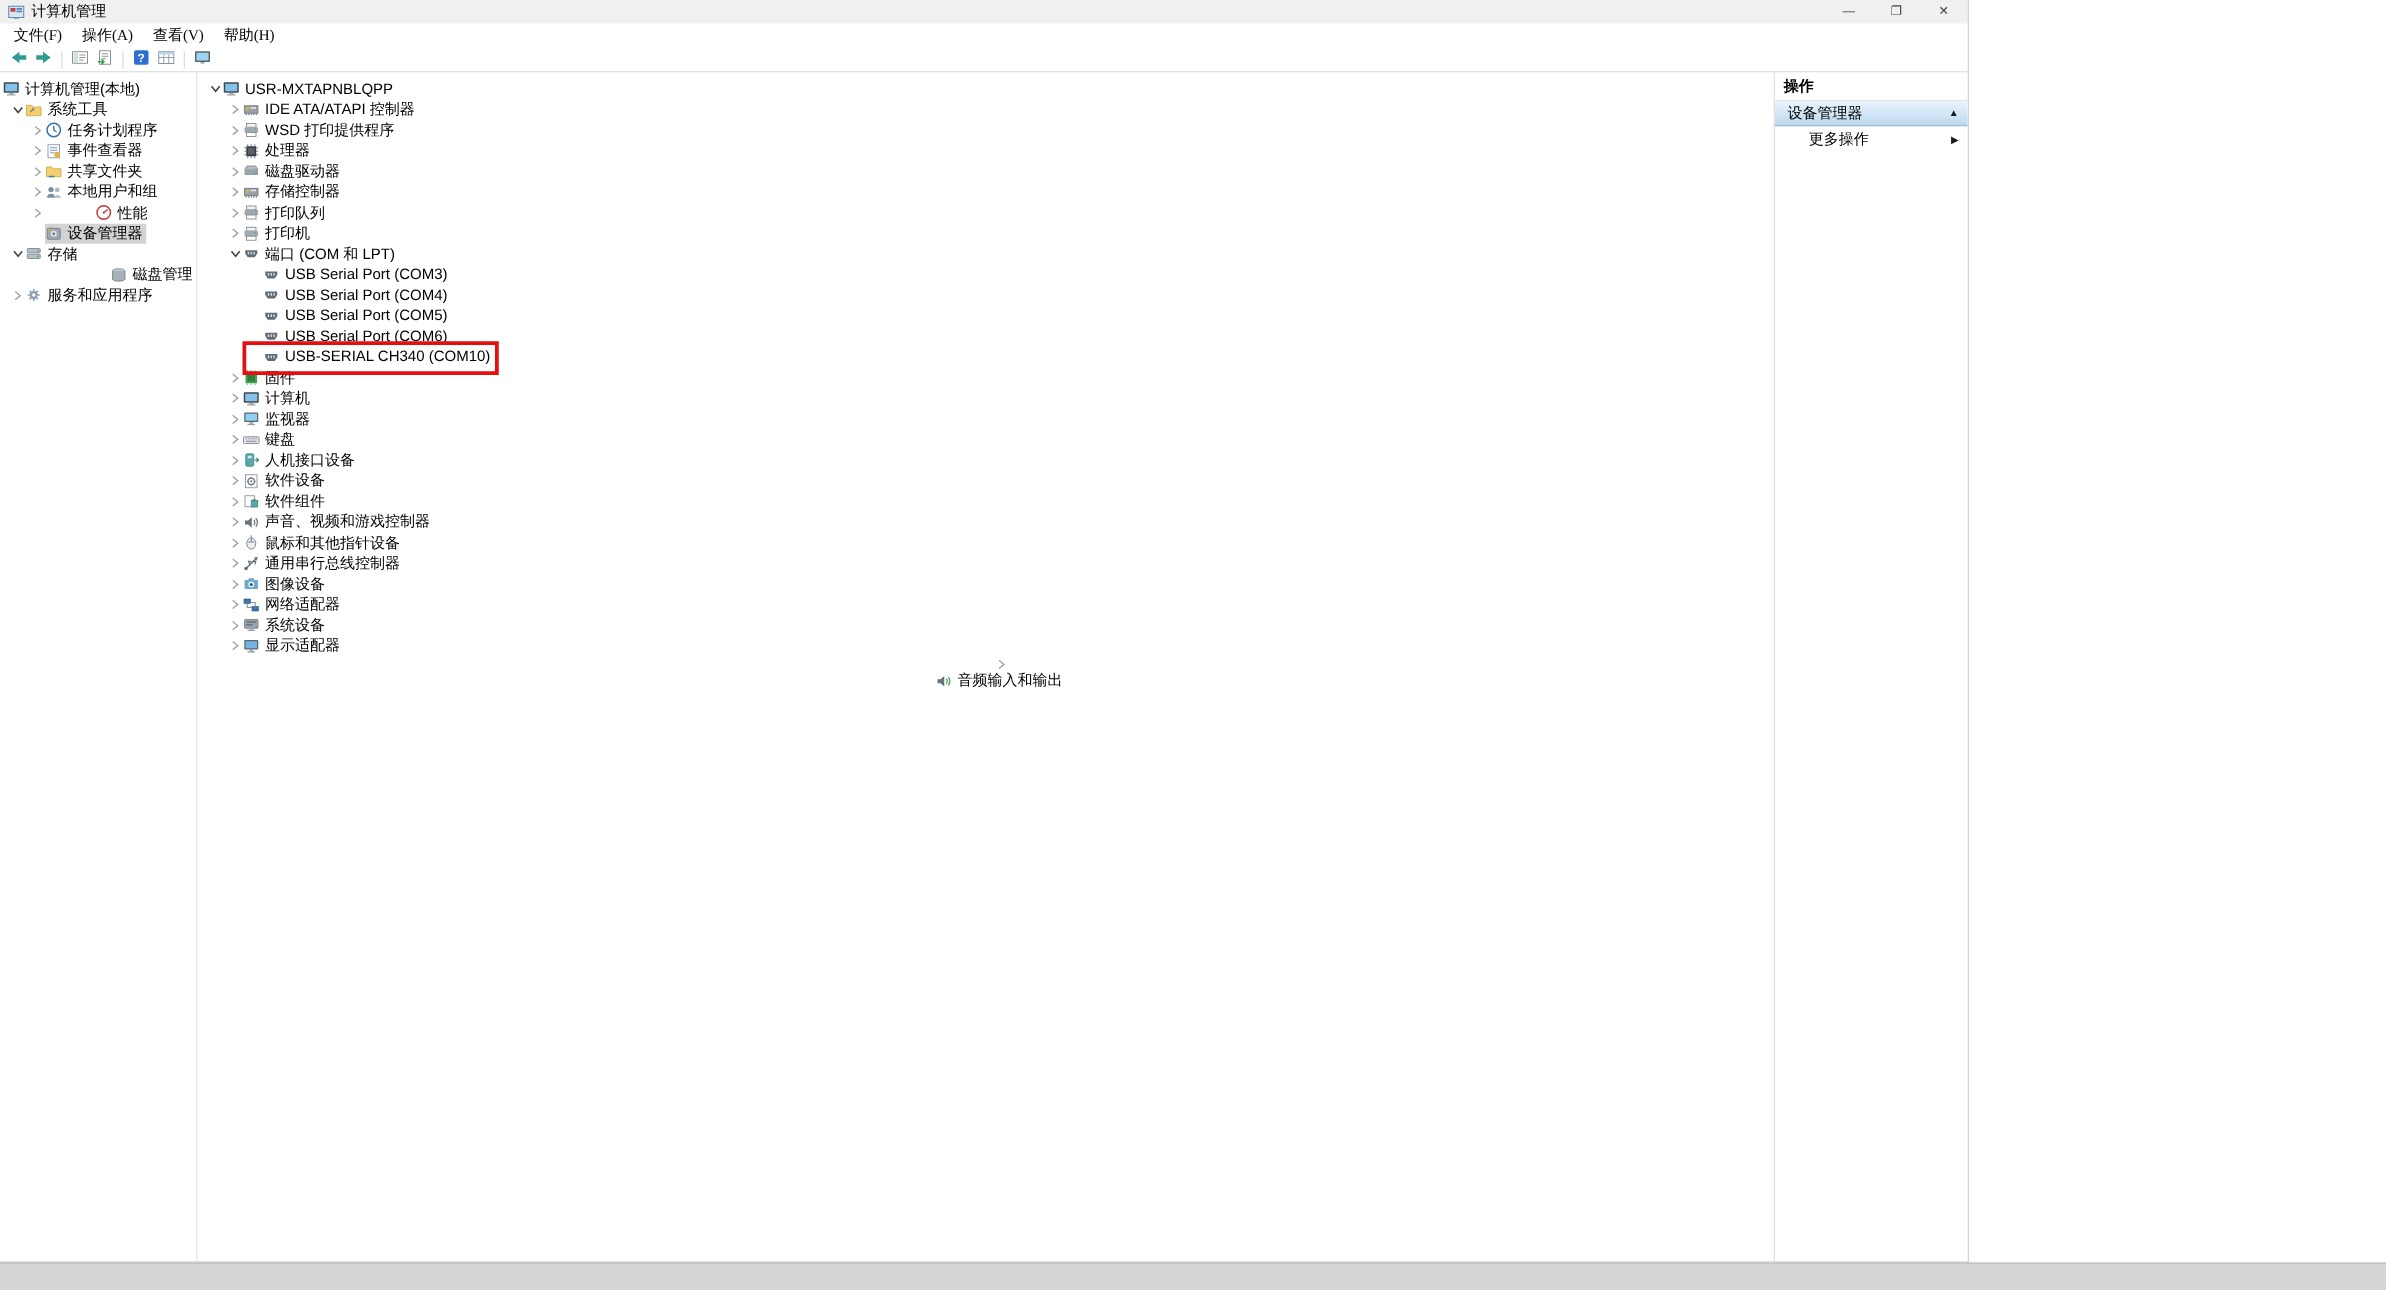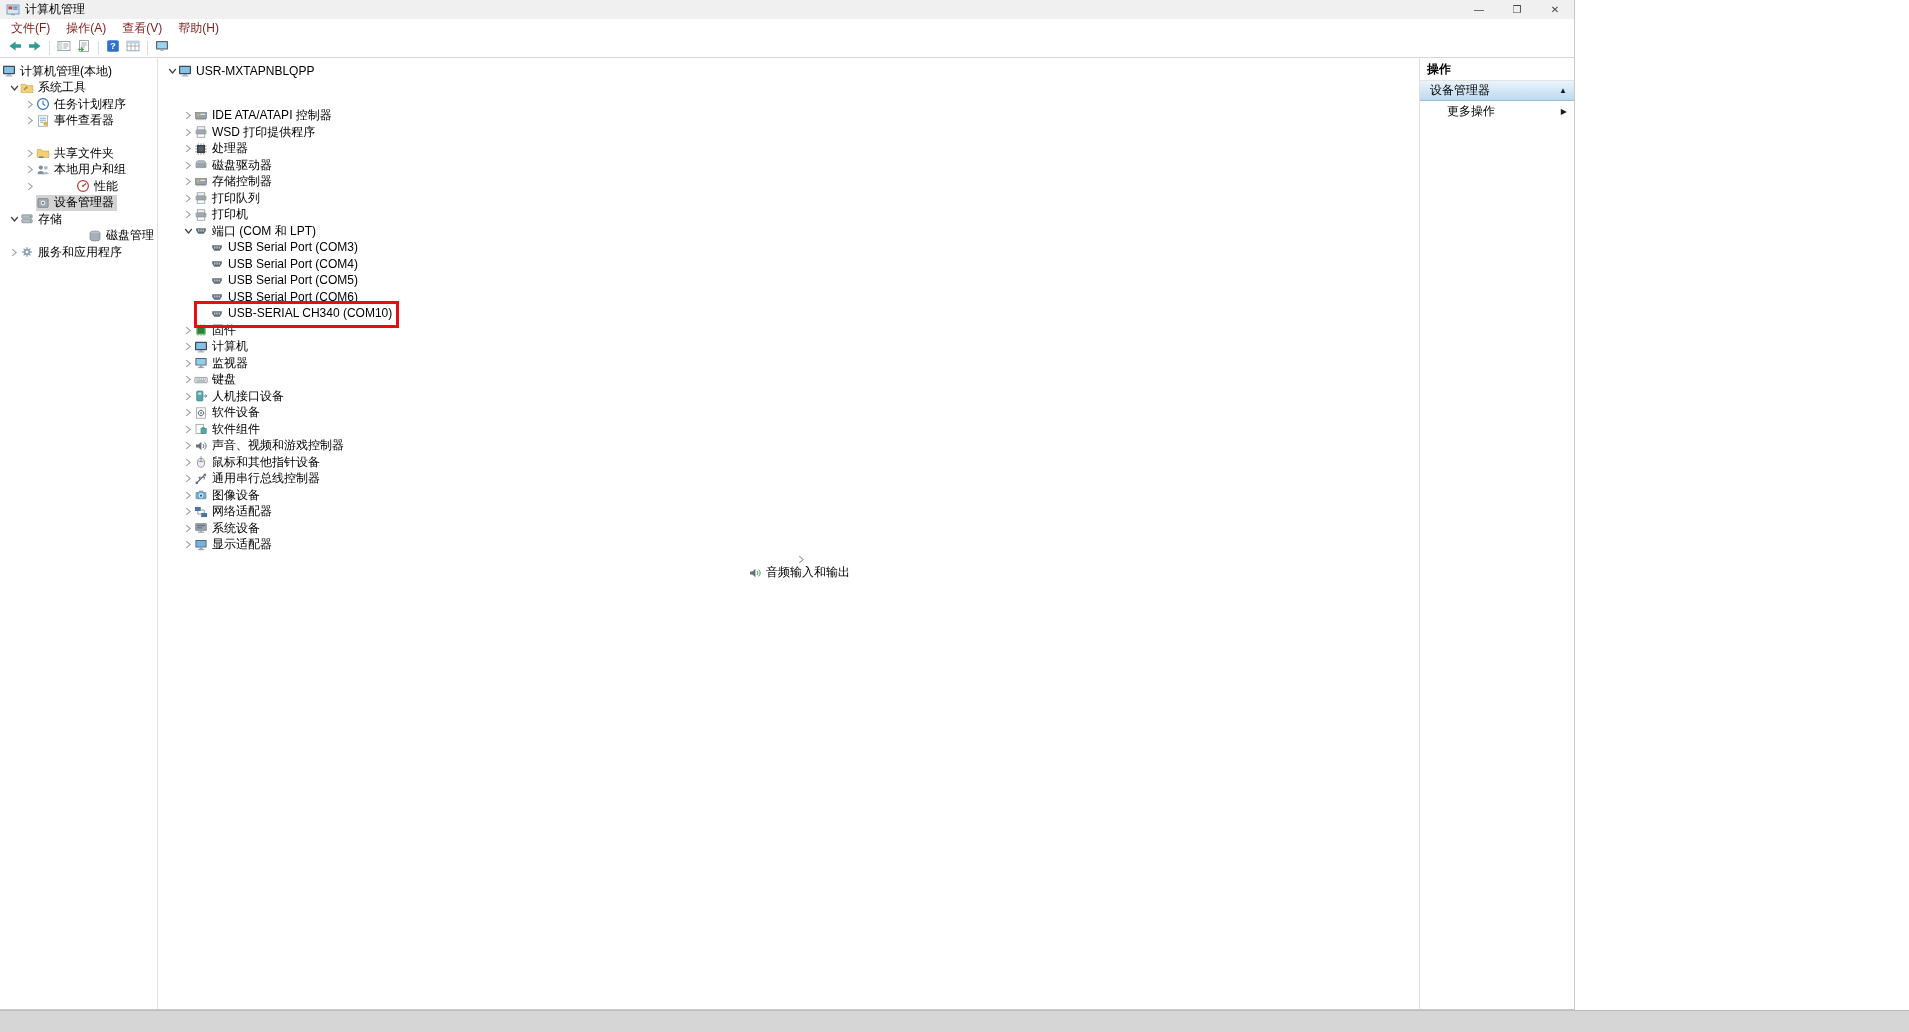--- a/index.html
+++ b/index.html
@@ -16,21 +16,21 @@
   }
   
   .titlebar { height:19px; flex:0 0 19px; background:#f0f0f0; display:flex; align-items:center; }
   .title-icon { width:14px; height:14px; margin:0 5px 0 6px; display:flex; align-items:center; }
   .title-text { color:#000000; font-size:12px; }
   .win-controls { margin-left:auto; display:flex; height:100%; }
   .win-btn { width:38px; height:100%; display:flex; align-items:center; justify-content:center;
              color:#444; font-size:10px; }
   
   .menubar { height:19px; flex:0 0 19px; background:#fff; display:flex; align-items:center; padding-left:3px; }
-  .menu-item { padding:0 8px; height:100%; display:flex; align-items:center; color:#7f1d1d; }
+  .menu-item { padding:0 8px; height:100%; display:flex; align-items:center; color:#000000;font-family:Liberation Serif, serif; }
   
   .toolbar { height:20px; flex:0 0 20px; background:#fff; border-bottom:1px solid #d7d7d7;
              display:flex; align-items:center; padding-left:5px; }
   .tb-btn { width:20px; height:18px; display:flex; align-items:center; justify-content:center; }
   .tb-sep { width:1px; height:14px; background:#dcdcdc; margin:0 4px; }
   
   .main { flex:1; display:flex; min-height:0; }
   .console-pane { width:158px; flex:0 0 158px; border-right:1px solid #e0e0e0;
                   padding-top:5px; overflow:hidden; background:#fff; }
   .device-pane { flex:1; position:relative; padding-top:5px; overflow:hidden;
@@ -200,21 +200,21 @@
             <span class="tree-icon">
               <svg width="14" height="14" viewBox="0 0 14 14" xmlns="http://www.w3.org/2000/svg">
                 <rect x="2.4" y="1.8" width="9.2" height="10.4" fill="#fff" stroke="#8a939b" stroke-width="0.7"></rect>
                 <path d="M4 4.2 h6 M4 6.2 h6 M4 8.2 h3.6" stroke="#6f9fd0" stroke-width="0.9"></path>
                 <circle cx="9.6" cy="9.6" r="2.2" fill="#e8b33c"></circle>
               </svg>
             </span>
             <span class="tree-label">事件查看器</span>
           </span>
         </div>
-        <div class="tree-row" style="padding-left: 24px; margin-top: 16px;">
+        <div class="tree-row" style="padding-left: 24px;">
           <span class="expander">
             <svg width="8" height="9" viewBox="0 0 8 9">
               <path d="M2.2 1.2 L6.2 4.5 L2.2 7.8" fill="none" stroke="#a2a2a2" stroke-width="1.1"></path>
             </svg>
           </span>
           <span class="node-wrap">
             <span class="tree-icon">
               <svg width="14" height="14" viewBox="0 0 14 14" xmlns="http://www.w3.org/2000/svg">
                 <path d="M1.2 3.6 h4.2 l1 1.4 h6.4 v6.4 H1.2 z" fill="#f4d06f" stroke="#c7a13e" stroke-width="0.6"></path>
                 <path d="M3 11.2 h4.4" stroke="#3e76ae" stroke-width="1.3"></path>
@@ -332,21 +332,21 @@
               <svg width="14" height="14" viewBox="0 0 14 14" xmlns="http://www.w3.org/2000/svg">
                 <rect x="1" y="1.8" width="12" height="8.4" rx="0.8" fill="#3b4a58"></rect>
                 <rect x="2.2" y="3" width="9.6" height="6" fill="#86c2e8"></rect>
                 <rect x="5.4" y="10.2" width="3.2" height="1.2" fill="#97a1aa"></rect>
                 <rect x="3.6" y="11.4" width="6.8" height="1" fill="#97a1aa"></rect>
               </svg>
             </span>
             <span class="tree-label">USR-MXTAPNBLQPP</span>
           </span>
         </div>
-        <div class="tree-row" style="padding-left: 24px; margin-top: 28px;">
+        <div class="tree-row" style="padding-left: 24px;">
           <span class="expander">
             <svg width="8" height="9" viewBox="0 0 8 9">
               <path d="M2.2 1.2 L6.2 4.5 L2.2 7.8" fill="none" stroke="#a2a2a2" stroke-width="1.1"></path>
             </svg>
           </span>
           <span class="node-wrap">
             <span class="tree-icon">
               <svg width="14" height="14" viewBox="0 0 14 14" xmlns="http://www.w3.org/2000/svg">
                 <rect x="1.6" y="3.6" width="10.8" height="6" fill="#97a1aa" stroke="#66727c" stroke-width="0.6"></rect>
                 <rect x="2.8" y="4.8" width="2.4" height="2.4" fill="#d9b544"></rect>

